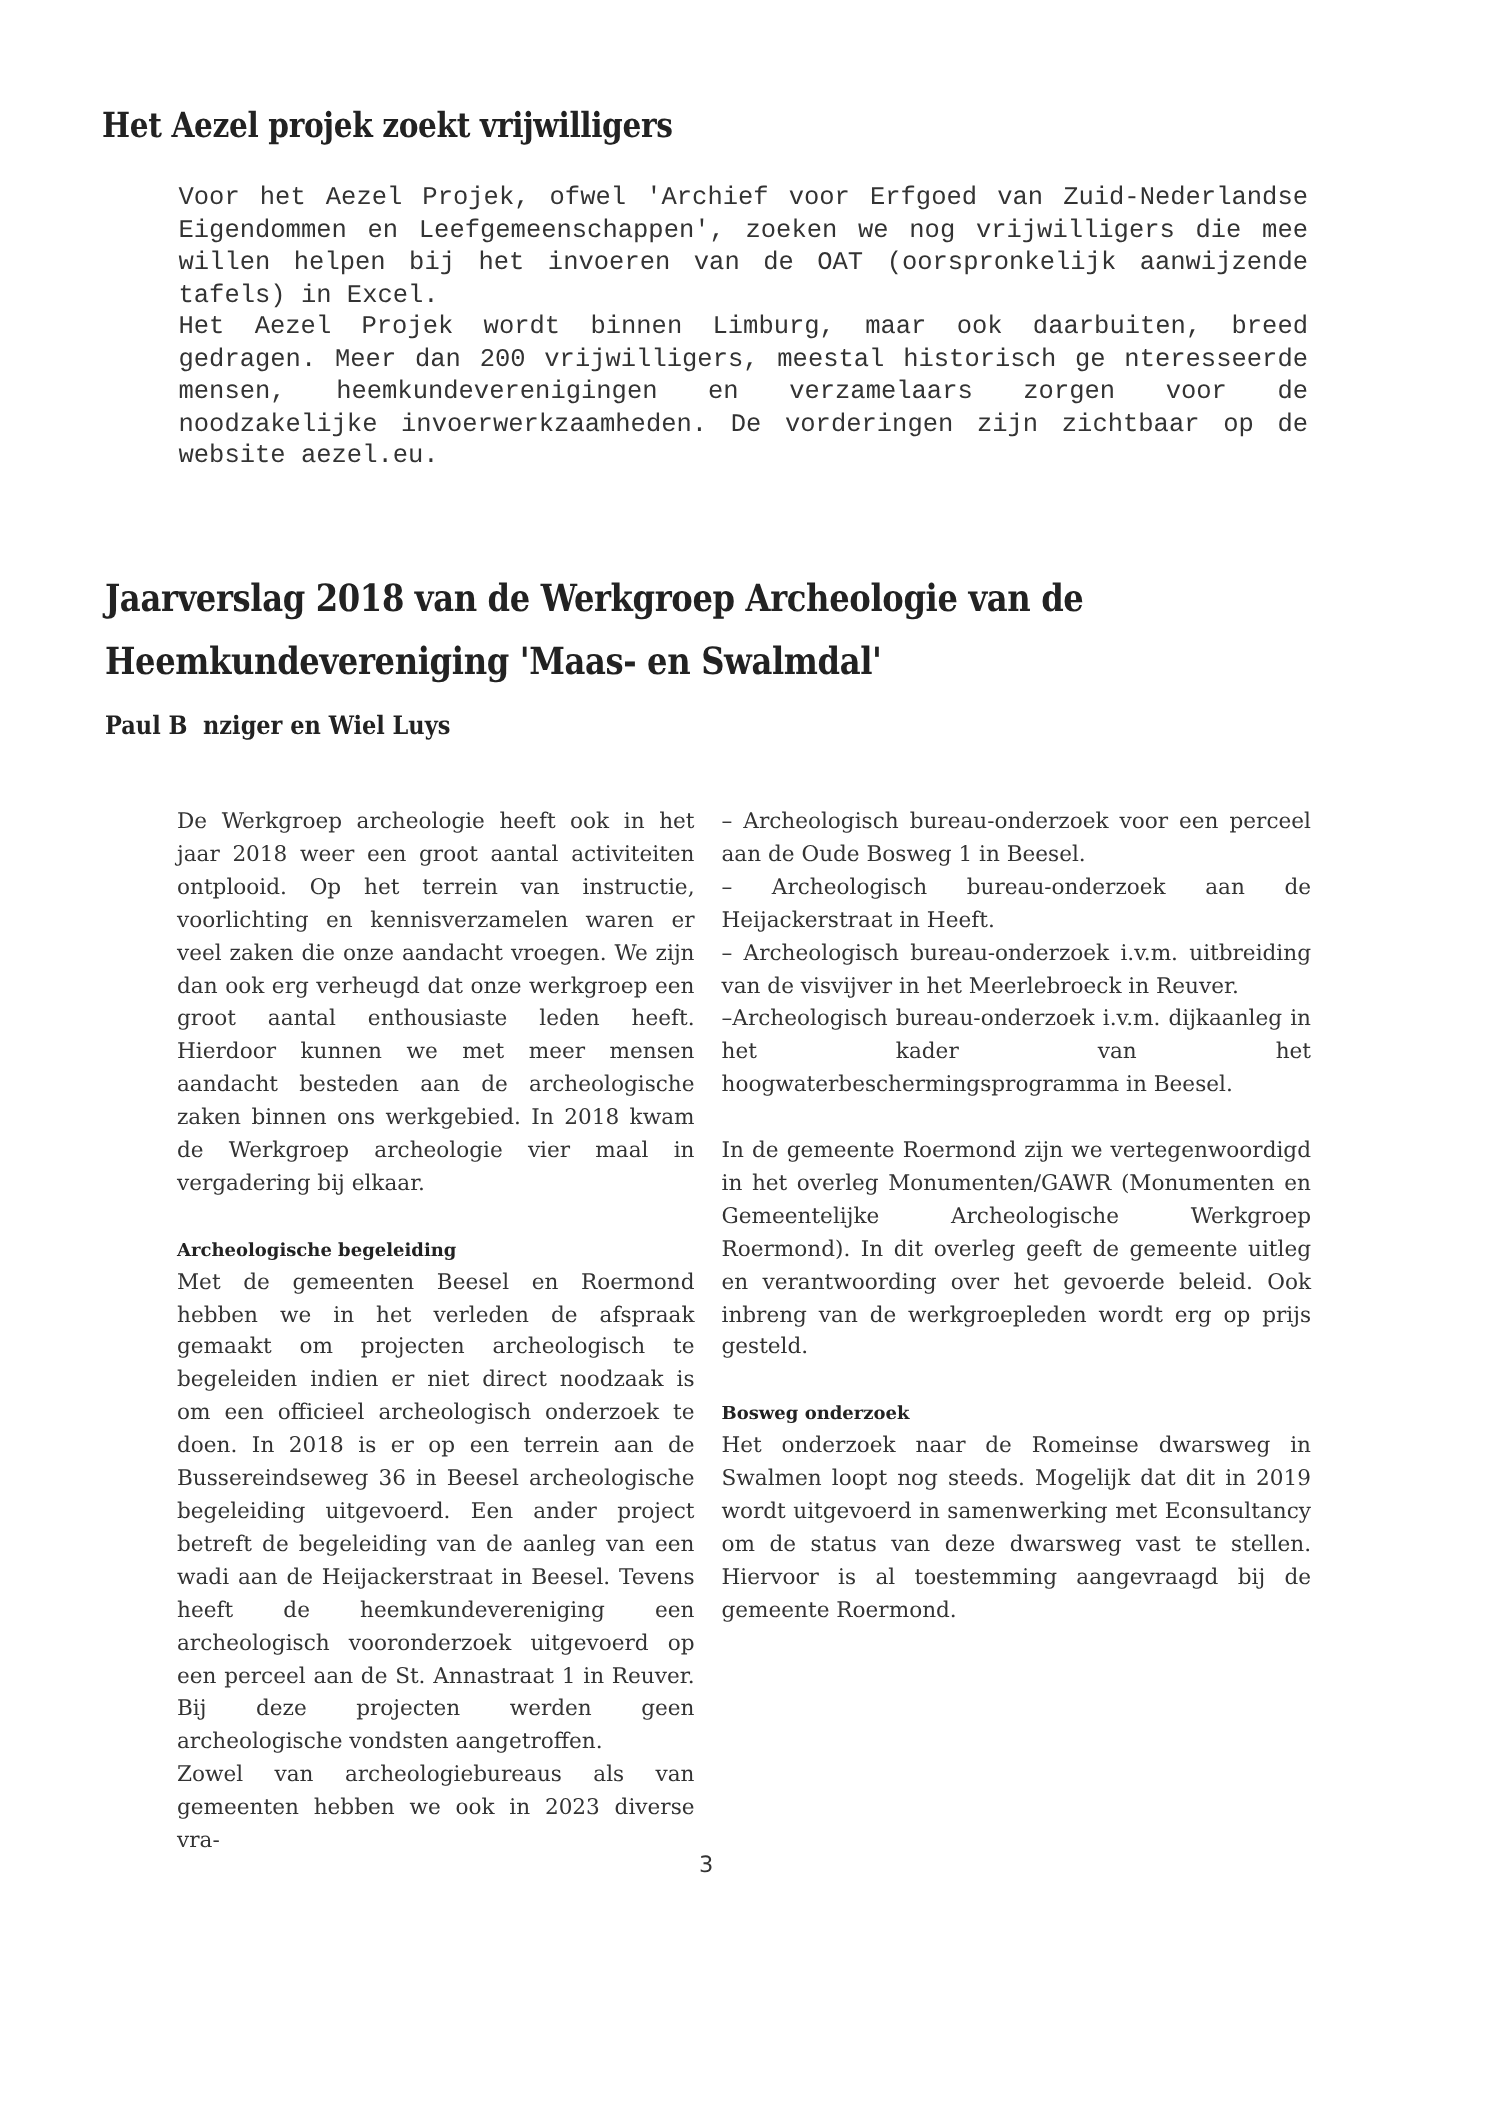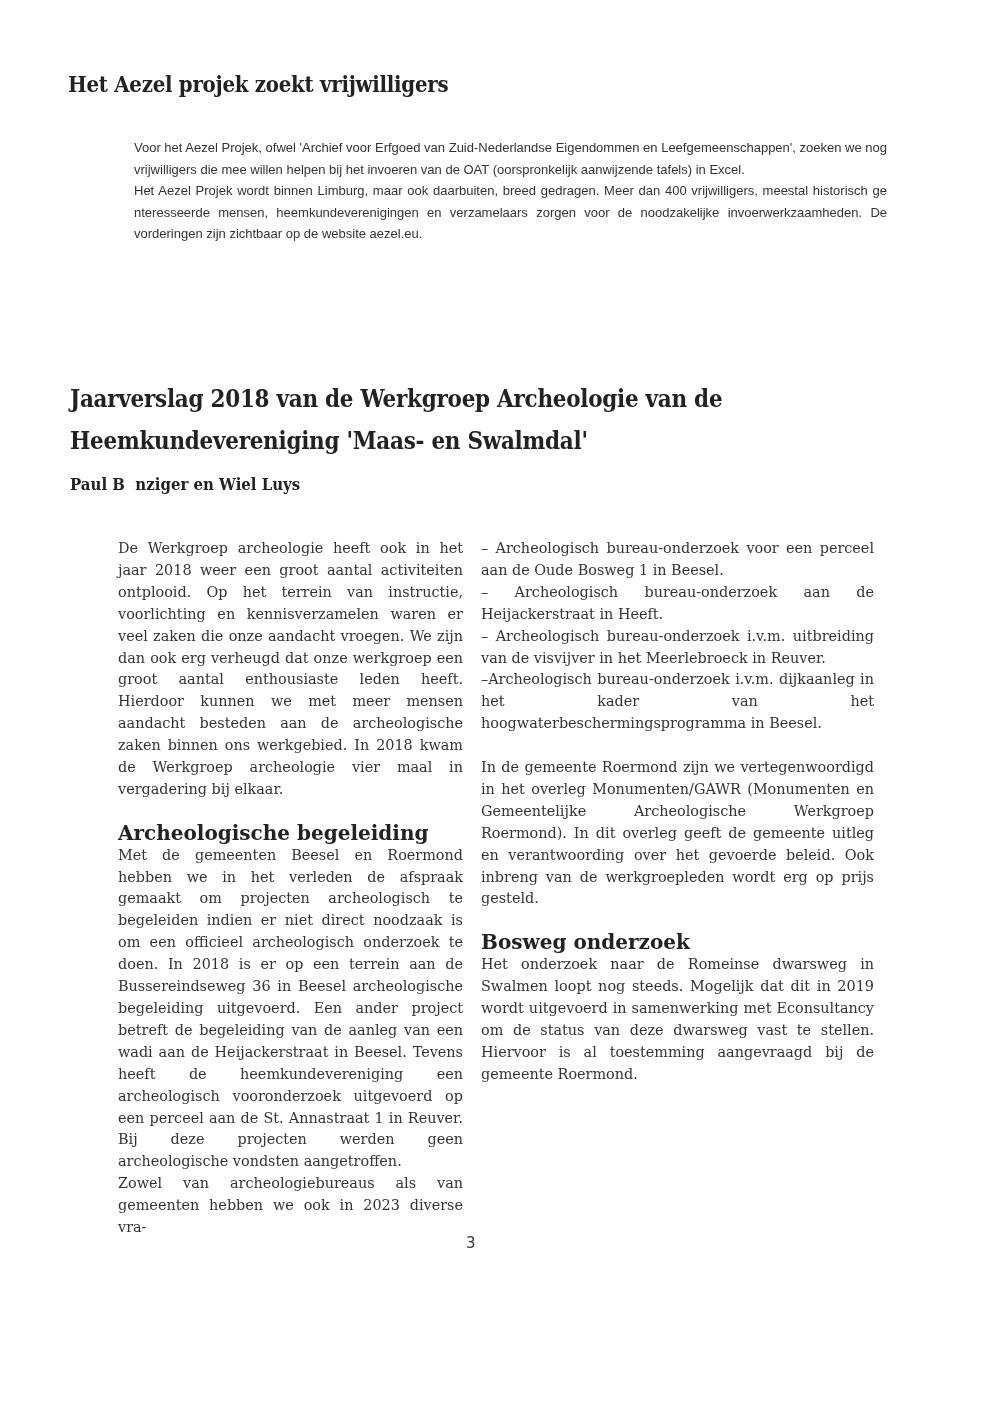--- a/index.html
+++ b/index.html
@@ -34,26 +34,26 @@
       font-size: 23px;
       line-height: 32px;
       transform: scaleX(0.86);
       transform-origin: left top;
       white-space: nowrap;
     }
     .intro {
       position: absolute;
       left: 119px;
       width: 753px;
-      font-family: Liberation Sans, sans-serif;
-      font-size: 13px;
+      font-family: Liberation Mono, monospace;
+      font-size: 17px;
       line-height: 21.5px;
       color: #333;
       text-align: justify;
-      margin: 15px;
+      margin: 0;
     }
     .intro .cond {
       display: block;
     }
     #intro-p1 { top: 122px; }
     #intro-p2 { top: 296px; }
 
     #title-jaar {
       left: 70px;
       top: 378px;
@@ -85,21 +85,21 @@
       color: #333;
       text-align: justify;
       hyphens: manual;
     }
     #col-left { left: 118px; width: 345px; }
     #col-right { left: 481px; width: 393px; }
     .col p { margin: 0; }
     .col .gap { height: 21.9px; }
     .col h3 {
       margin: 0;
-      font-size: 20px;
+      font-size: 12px;
       line-height: 21.9px;
       font-weight: bold;
       color: #222;
     }
     .col .list-item { display: block; }
     #page-number {
       position: absolute;
       left: 466px;
       top: 1234px;
       font-family: "DejaVu Sans", sans-serif;
@@ -109,21 +109,21 @@
   </style>
 </head>
 <body>
 
 <div class="page">
 
   <h1 class="h1" id="title-aezel">Het Aezel projek zoekt vrijwilligers</h1>
 
   <div class="intro" id="intro-p1">
     <span class="cond">Voor het Aezel Projek, ofwel 'Archief voor Erfgoed van Zuid-Nederlandse Eigendommen en Leefgemeenschappen', zoeken we nog vrijwilligers die mee willen helpen bij het invoeren van de OAT (oorspronkelijk aanwijzende tafels) in Excel.</span>
-    <span class="cond">Het Aezel Projek wordt binnen Limburg, maar ook daarbuiten, breed gedragen. Meer dan 400 vrijwilligers, meestal historisch ge nteresseerde mensen, heemkundeverenigingen en verzamelaars zorgen voor de noodzakelijke invoerwerkzaamheden. De vorderingen zijn zichtbaar op de website aezel.eu.</span>
+    <span class="cond">Het Aezel Projek wordt binnen Limburg, maar ook daarbuiten, breed gedragen. Meer dan 200 vrijwilligers, meestal historisch ge nteresseerde mensen, heemkundeverenigingen en verzamelaars zorgen voor de noodzakelijke invoerwerkzaamheden. De vorderingen zijn zichtbaar op de website aezel.eu.</span>
   </div>
 
 
   <h1 class="h1" id="title-jaar">Jaarverslag 2018 van de Werkgroep Archeologie van de Heemkundevereniging 'Maas- en Swalmdal'</h1>
 
   <p id="author">Paul B  nziger en Wiel Luys</p>
 
   <div class="col" id="col-left">
     <p>De Werkgroep archeologie heeft ook in het jaar 2018 weer een groot aantal activiteiten ontplooid. Op het terrein van instructie, voorlichting en kennisverzamelen waren er veel zaken die onze aandacht vroegen. We zijn dan ook erg verheugd dat onze werkgroep een groot aantal enthousiaste leden heeft.  Hierdoor kunnen we met meer mensen aandacht besteden aan de archeologische zaken binnen ons werkgebied. In 2018 kwam de Werkgroep archeologie vier maal in vergadering bij elkaar.</p>
     <div class="gap"></div>

